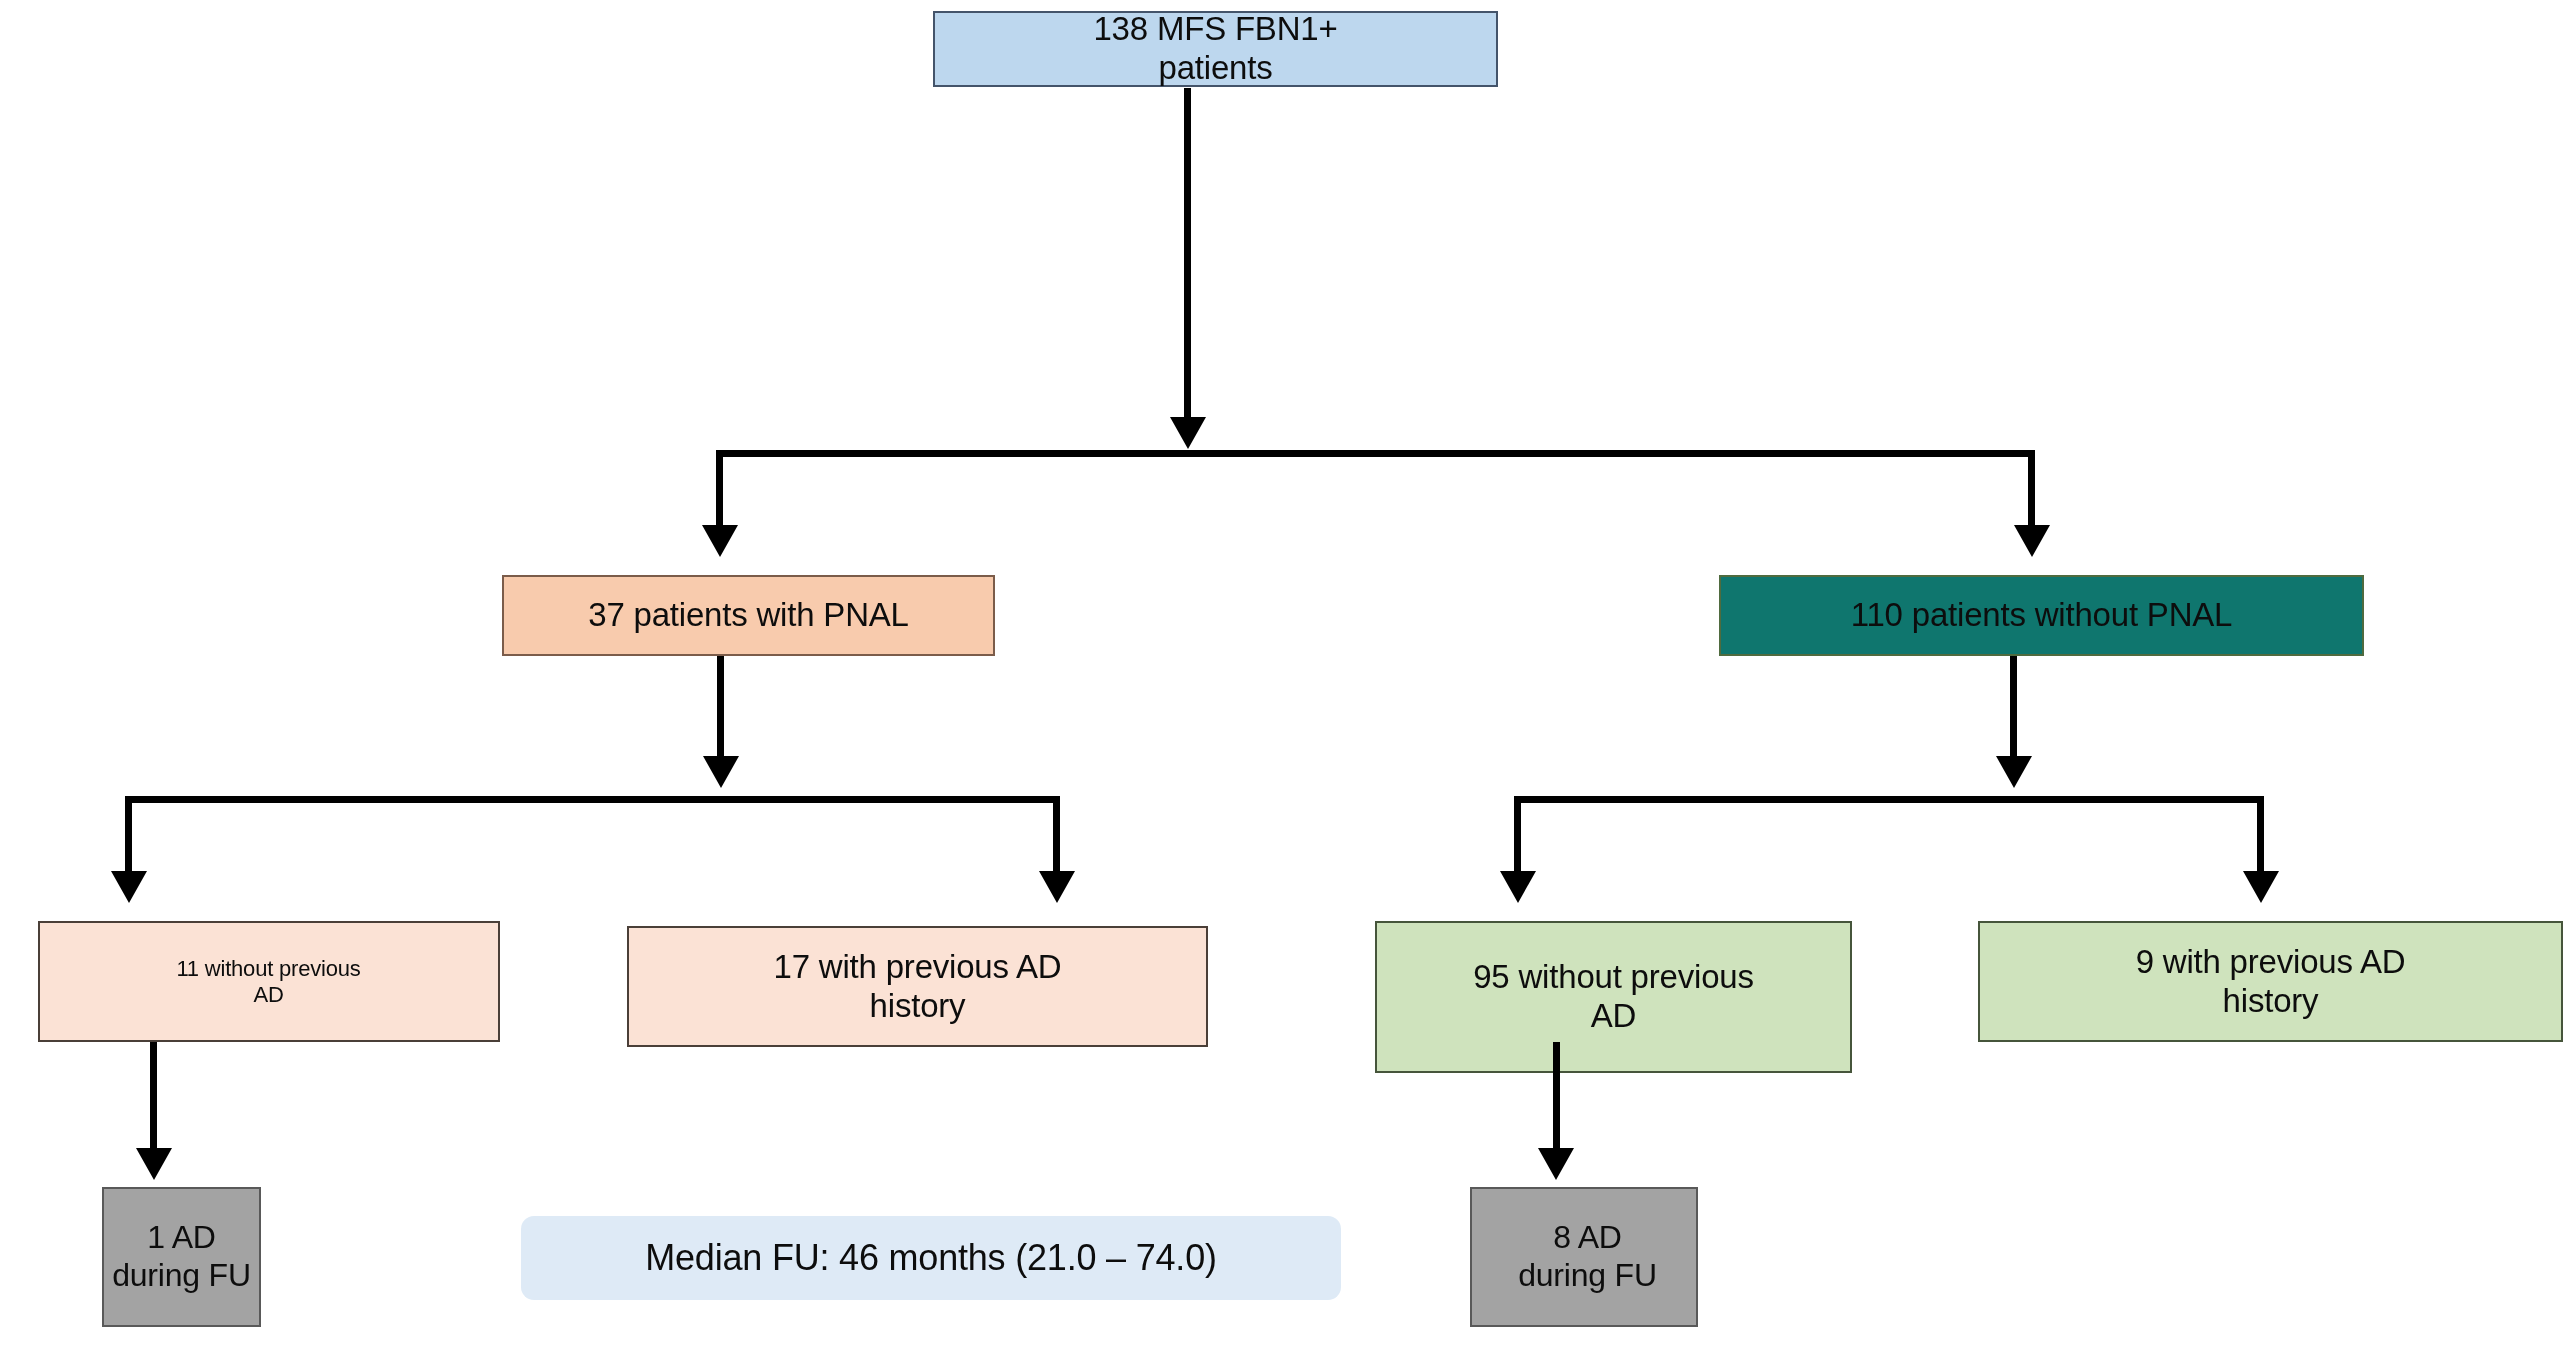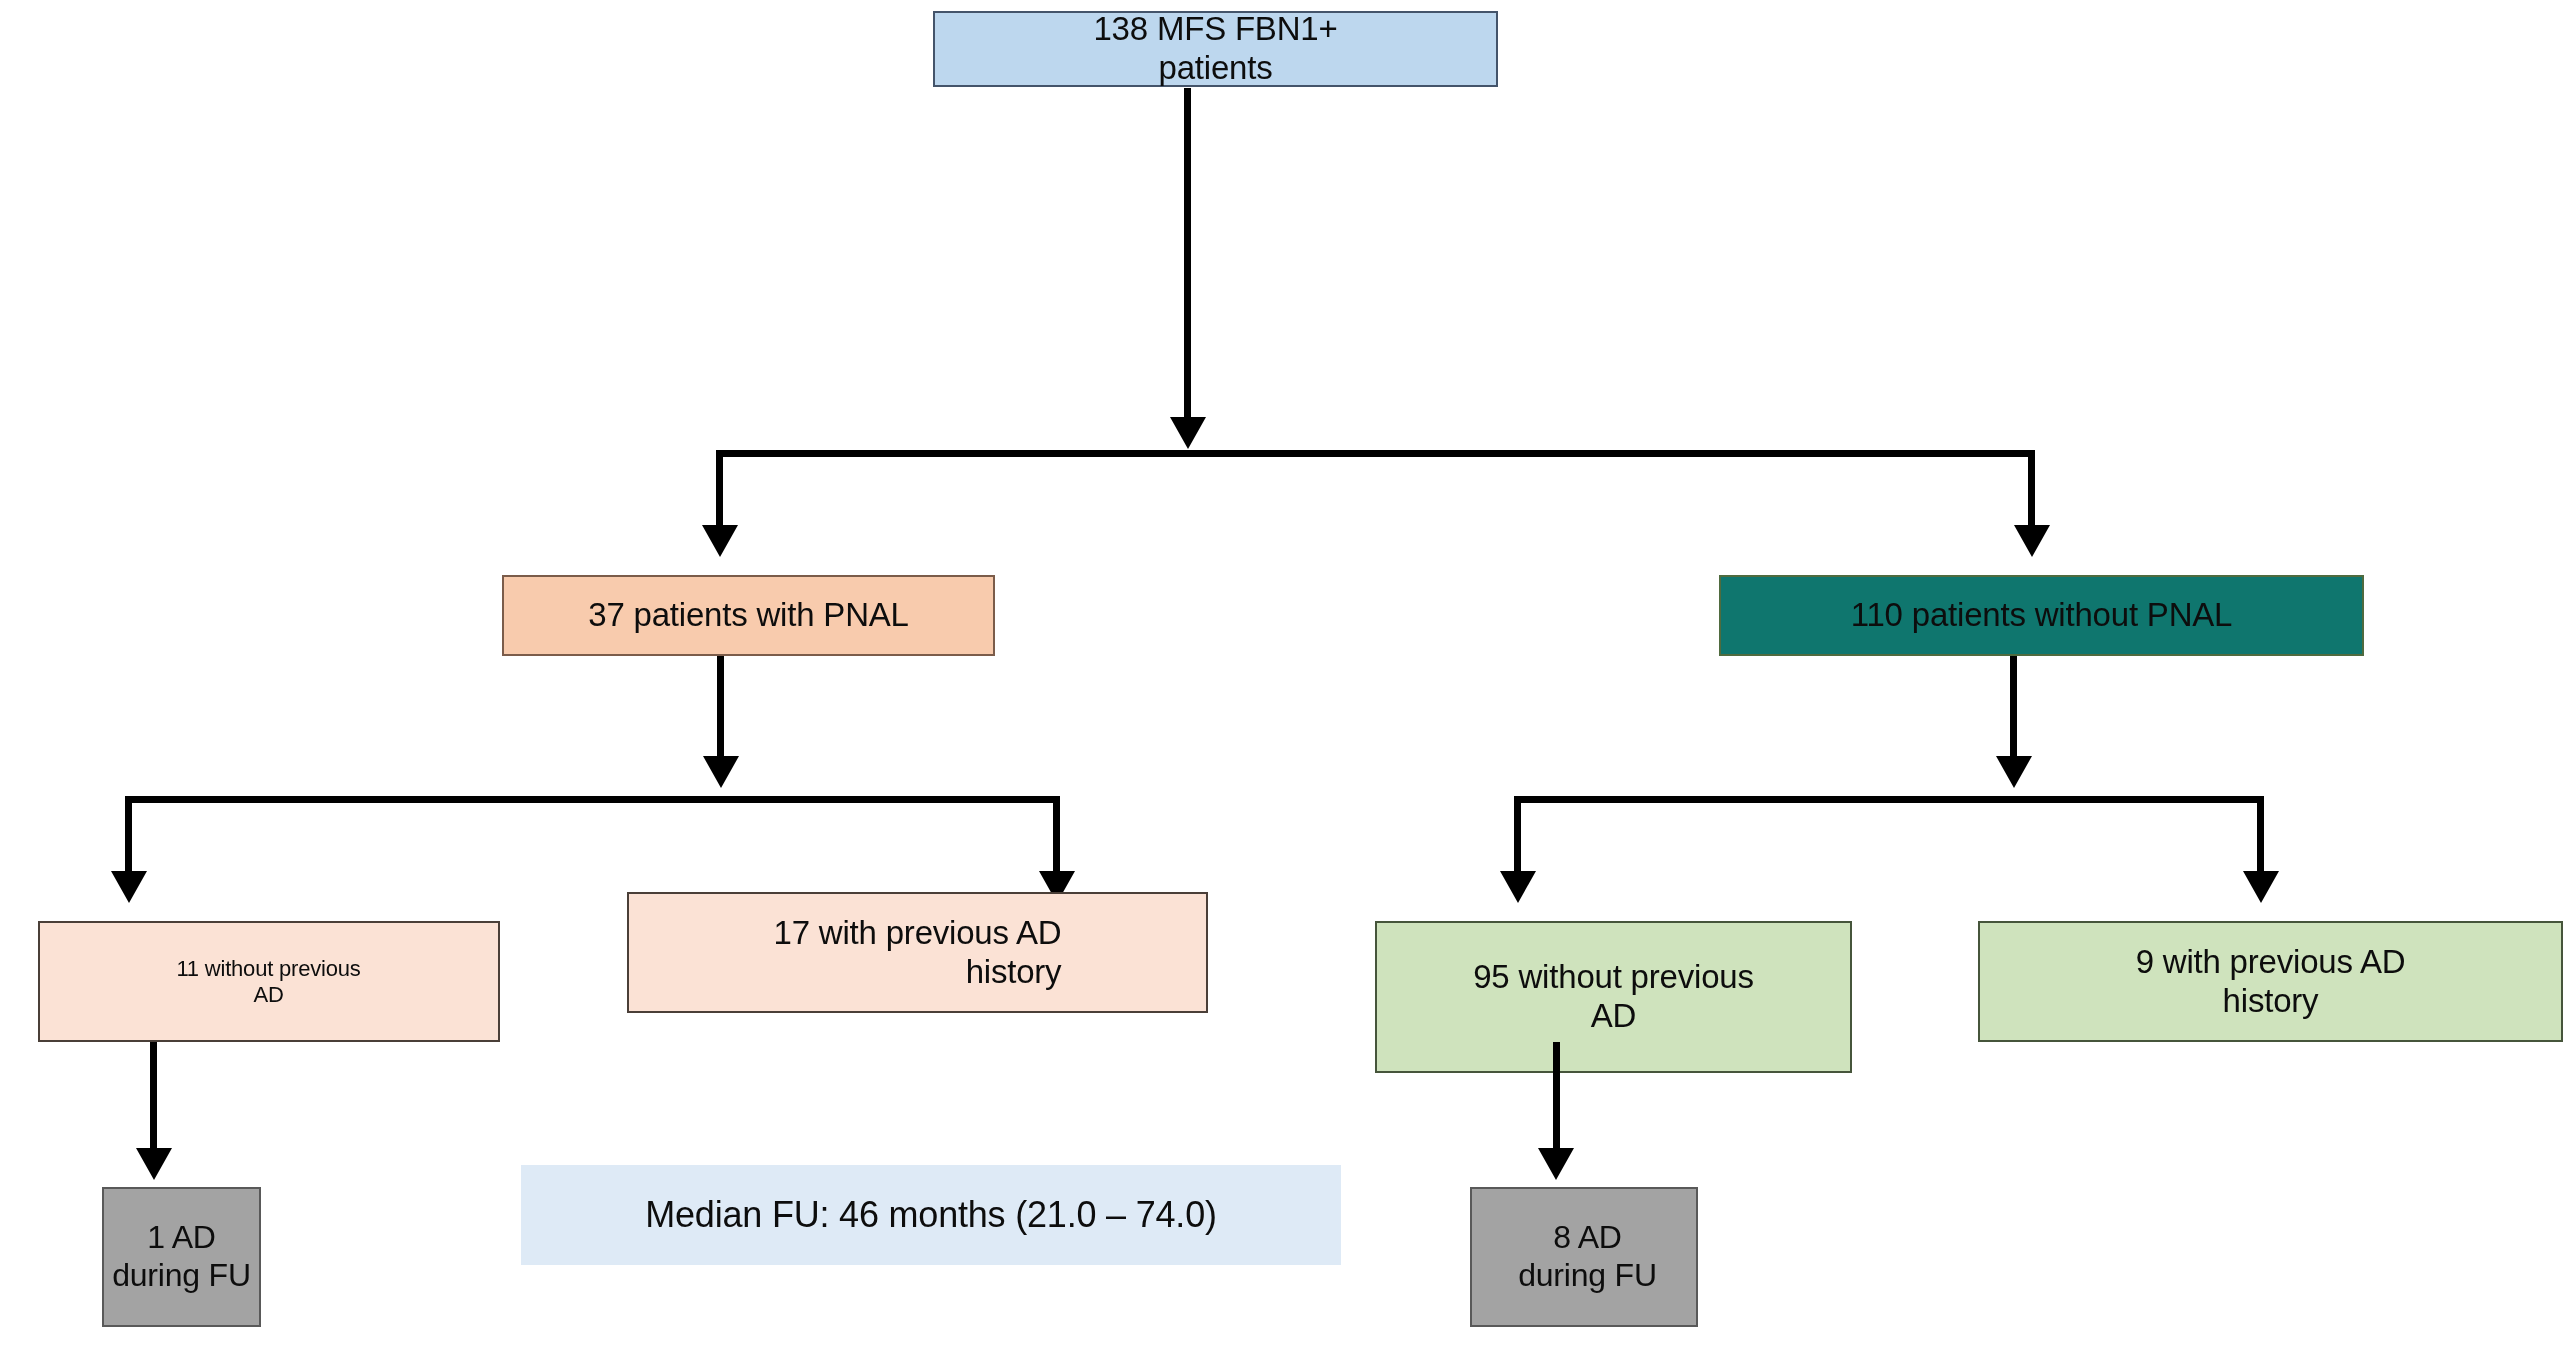--- a/index.html
+++ b/index.html
@@ -130,21 +130,21 @@
   <div class="conn vline" style="left:2257px; top:796px; width:7.2px; height:78px;"></div>
   <div class="arrowhead" style="left:2243px; top:871px;"></div>
 
   <div class="node node-orange-light" style="left:9.5px; top:921px; width:462px; height:121px; font-size:22px;">
     <span>
       <span>11 without previous</span><br>
       <span>AD</span>
     </span>
   </div>
 
-  <div class="node node-orange-light" style="left:599px; top:892px; width:581px; height:121px; font-size:33px;text-align:right;">
+  <div class="node node-orange-light" style="left:599px; top:926px; width:581px; height:121px; font-size:33px;">
     <span>
       <span>17 with previous AD</span><br>
       <span>history</span>
     </span>
   </div>
 
   <div class="node node-green-light" style="left:1347px; top:921px; width:477px; height:152px; font-size:33px;">
     <span>
       <span>95 without previous</span><br>
       <span>AD</span>
@@ -171,18 +171,18 @@
     </span>
   </div>
 
   <div class="node node-white" style="left:1442px; top:1187px; width:228px; height:140px; font-size:32px;padding-left:15px;">
     <span>
       <span>8 AD</span><br>
       <span>during FU</span>
     </span>
   </div>
 
-  <div class="note" style="left:521px; top:1165px; width:820px; height:100px; font-size:36px;">
+  <div class="note" style="left:521px; top:1216px; width:820px; height:84px; font-size:36px;border-radius:13px;">
     <span>Median FU: 46 months (21.0 – 74.0)</span>
   </div>
 
 </div>
 
 
 </body></html>

